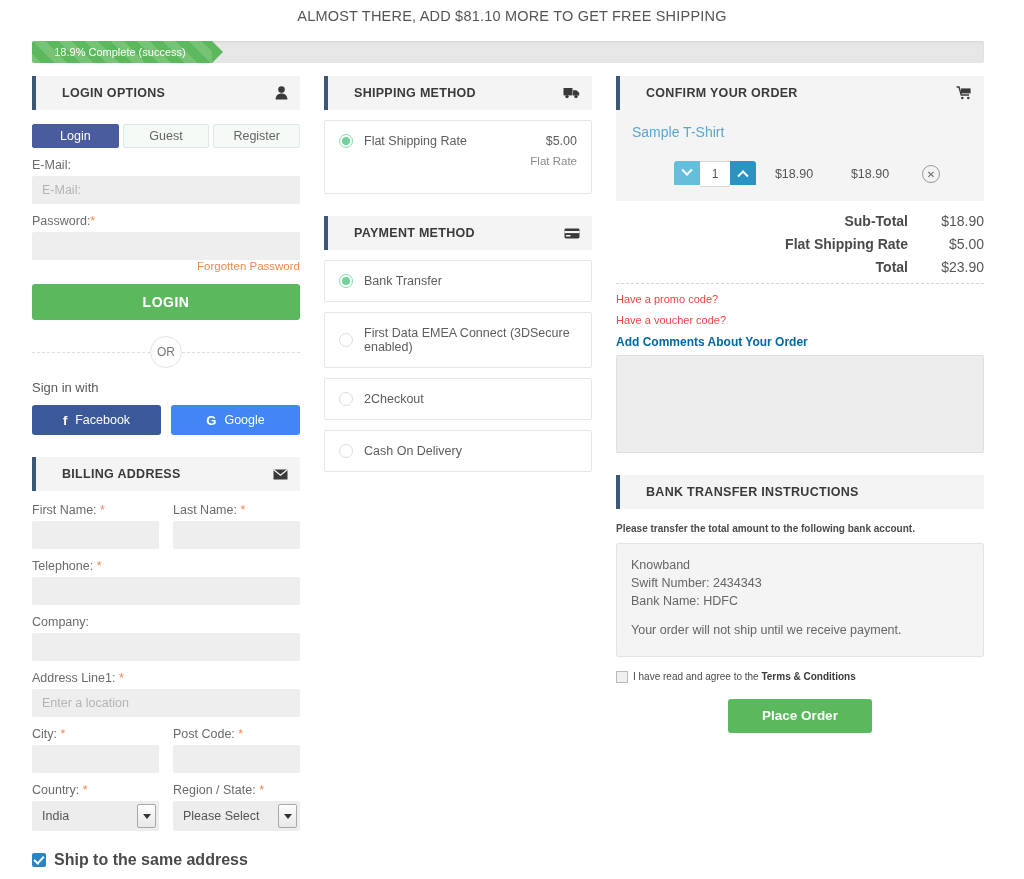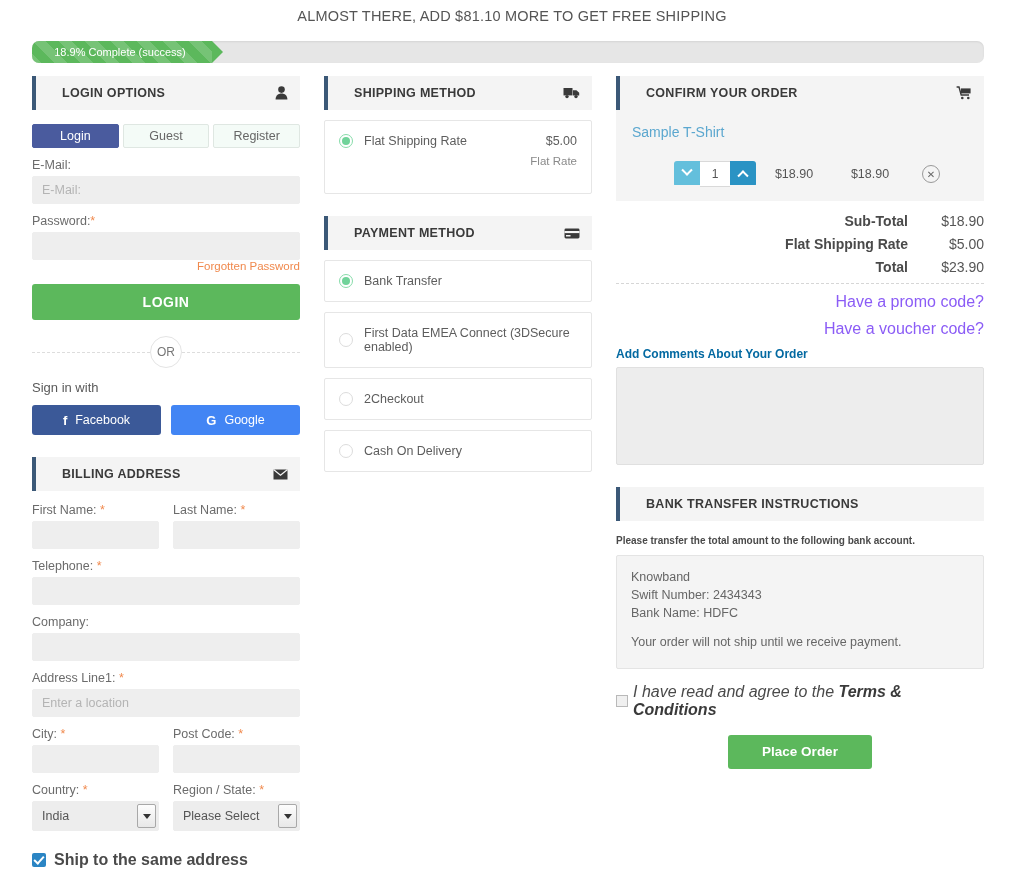--- a/index.html
+++ b/index.html
@@ -19,21 +19,21 @@
     text-align: center;
     font-size: 14.5px; letter-spacing: .2px;
     color: #555; font-weight: 400;
   }
 
   
   .progress-wrap {
     position: absolute; left: 32px; top: 41px;
     width: 952px; height: 22px;
     background: #e6e6e6;
-    border-radius: 7px;
+    border-radius: 2px;
     overflow: hidden;
     box-shadow: inset 0 1px 2px rgba(0,0,0,.08);
   }
   .progress-bar {
     position: relative;
     height: 100%;
     width: 18.9%;
     background-color: #5cb85c;
     background-image: linear-gradient(45deg,
       rgba(255,255,255,.16) 25%, transparent 25%,
@@ -244,22 +244,22 @@
   .totals { margin-top: 12px; }
   .tot-row {
     display: flex; justify-content: flex-end; align-items: baseline;
     font-size: 14px; margin-bottom: 7px;
   }
   .tot-label { font-weight: bold; color: #4a4a4a; text-align: right; }
   .tot-val { width: 76px; text-align: right; color: #555; }
   .dash-sep { border-top: 1px dashed #d6d6d6; margin: 8px 0 9px; }
 
   .code-link {
-    display: block; text-align: right; font-size: 16px;
-    color: #8b5cf6; text-decoration: none; cursor: pointer;
+    display: block; font-size: 11px;
+    color: #ef4444; text-decoration: none; cursor: pointer;
     margin-bottom: 9px;
   }
   .comments-label {
     font-size: 12px; font-weight: bold; color: #0369a1; margin-top: 8px;
   }
   .comments-area {
     width: 100%; height: 98px; margin-top: 6px;
     background: #ededed; border: 1px solid #e0e0e0; border-radius: 2px;
     resize: none; padding: 7px 9px;
     font-size: 12.5px; color: #555;
@@ -275,21 +275,21 @@
     padding: 12px 14px 16px;
     font-size: 12.5px; color: #666; line-height: 1.45;
   }
   .bank-box .gap { height: 11px; }
 
   .terms-row { display: flex; align-items: center; margin-top: 14px; }
   .terms-box {
     width: 12px; height: 12px; border: 1px solid #b9b9b9;
     background: #f0f0f0; margin-right: 5px; flex: none; cursor: pointer;
   }
-  .terms-text { font-size: 16px; color: #4a4a4a; font-style: italic; }
+  .terms-text { font-size: 10px; color: #4a4a4a; }
   .terms-link { font-weight: bold; color: #3a3a3a; cursor: pointer; text-decoration: none; }
 
   .place-order-wrap { display: flex; justify-content: center; margin-top: 16px; }
   .btn-place {
     width: 144px; height: 34px; border: none; border-radius: 3px;
     background: #5cb85c; color: #fff;
     font-size: 13.5px; font-weight: bold; cursor: pointer;
     font-family: "Liberation Sans", sans-serif;
   }
 </style>

